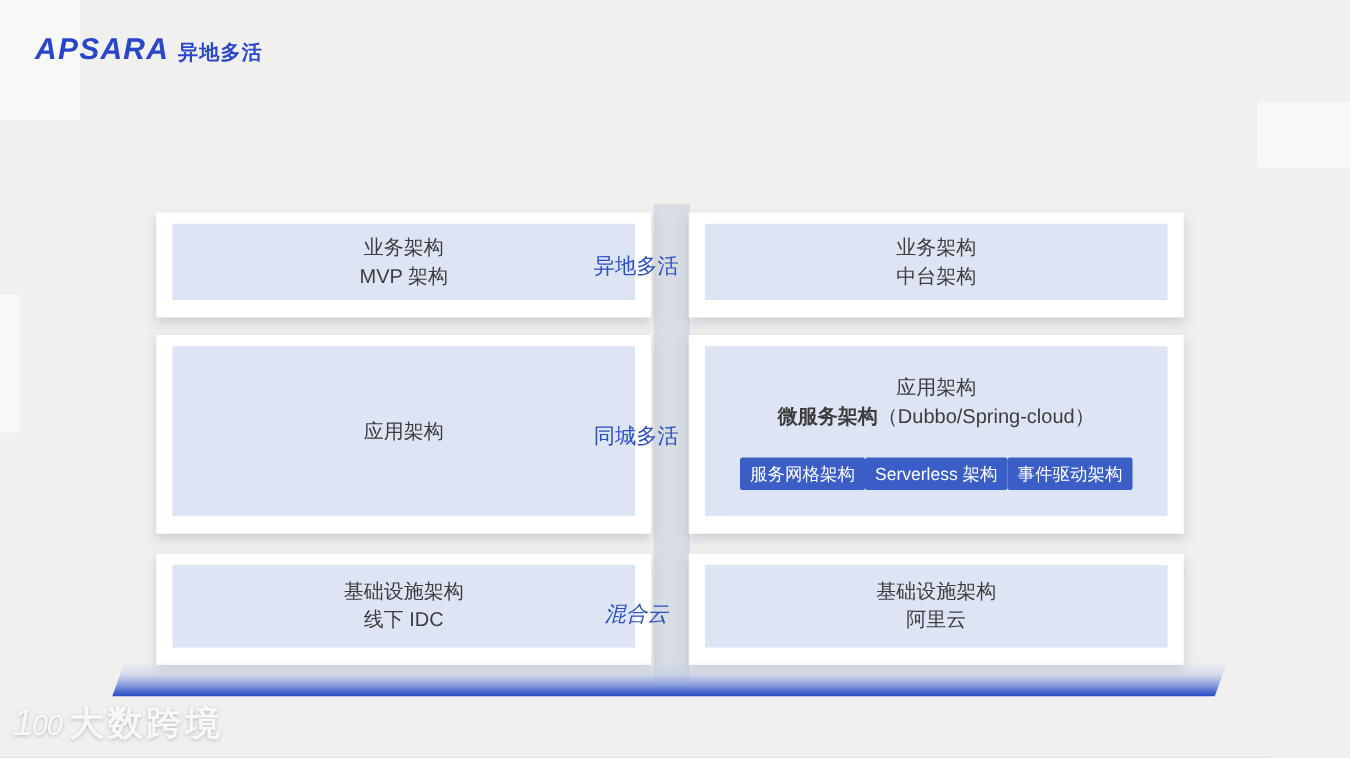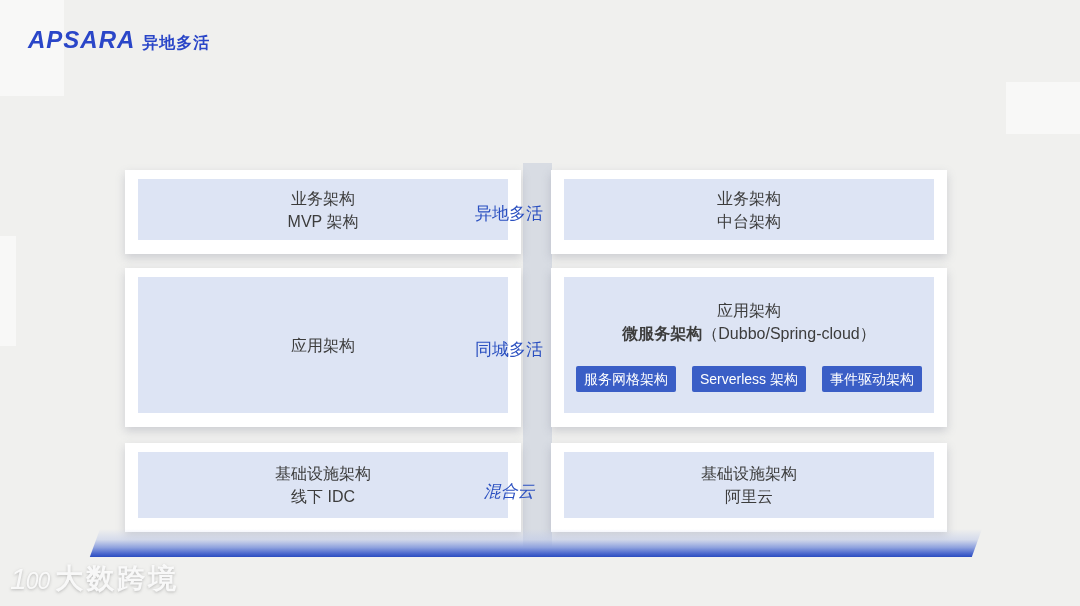--- a/index.html
+++ b/index.html
@@ -55,21 +55,21 @@
   
   .center-label {
     position: absolute; left: 509px; transform: translate(-50%, -50%);
     font-size: 17px; font-weight: 500; color: #2b50c0; white-space: nowrap; z-index: 5;
   }
   .cl1 { top: 213px; }
   .cl2 { top: 349px; }
   .cl3 { top: 491px; font-style: italic; }
 
   
-  .chip-row { display: flex; gap: 16px; margin-top: 21px; }
+  .chip-row { display: flex; margin-top: 21px; }
   .chip {
     background: #3a5ec6; color: #ffffff; font-size: 14px; line-height: 26px;
     height: 26px; padding: 0 8px; border-radius: 2px; border: none;
     font-family: "Liberation Sans", sans-serif; white-space: nowrap; cursor: pointer;
   }
 
   
   .stage-bar {
     position: absolute; left: 100px; top: 529px; width: 882px; height: 28px;
     transform: skewX(-20deg); transform-origin: 0 0;

